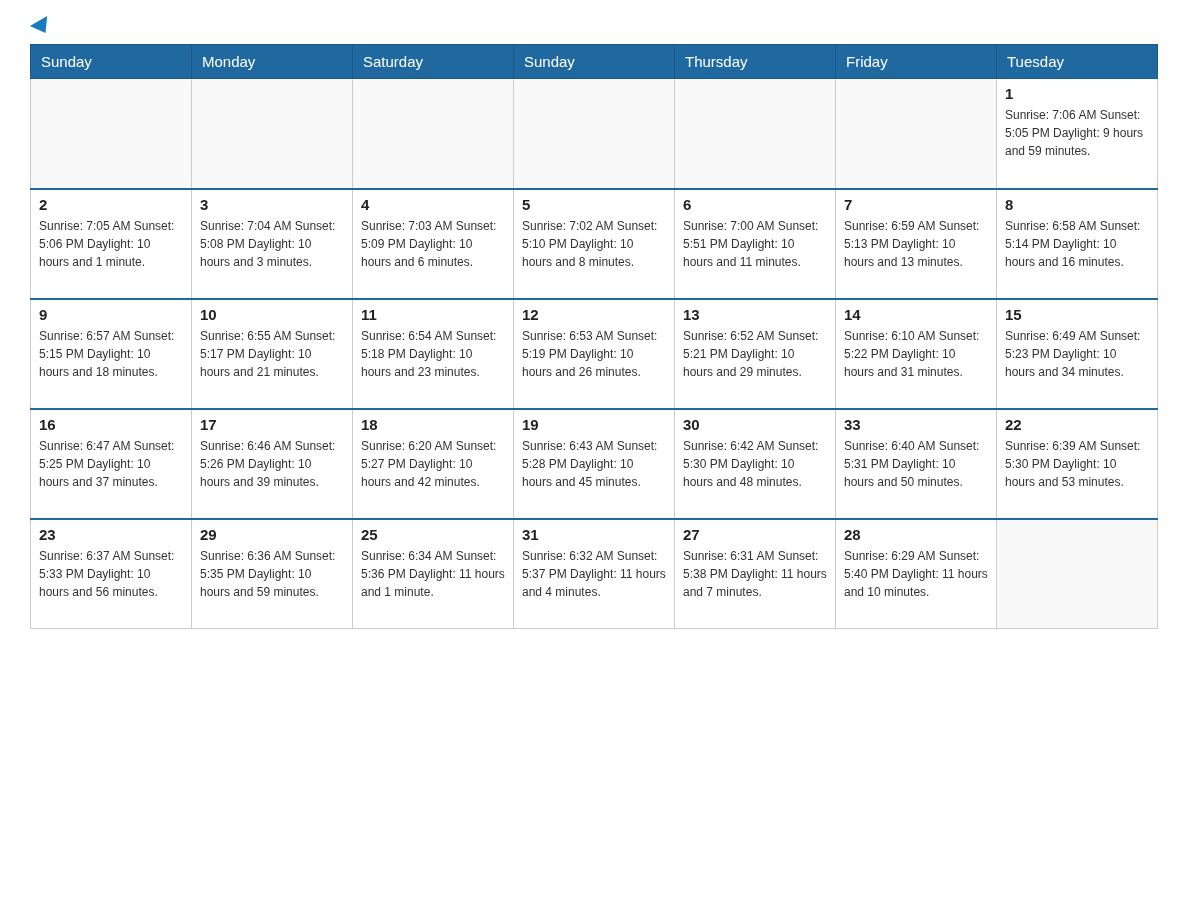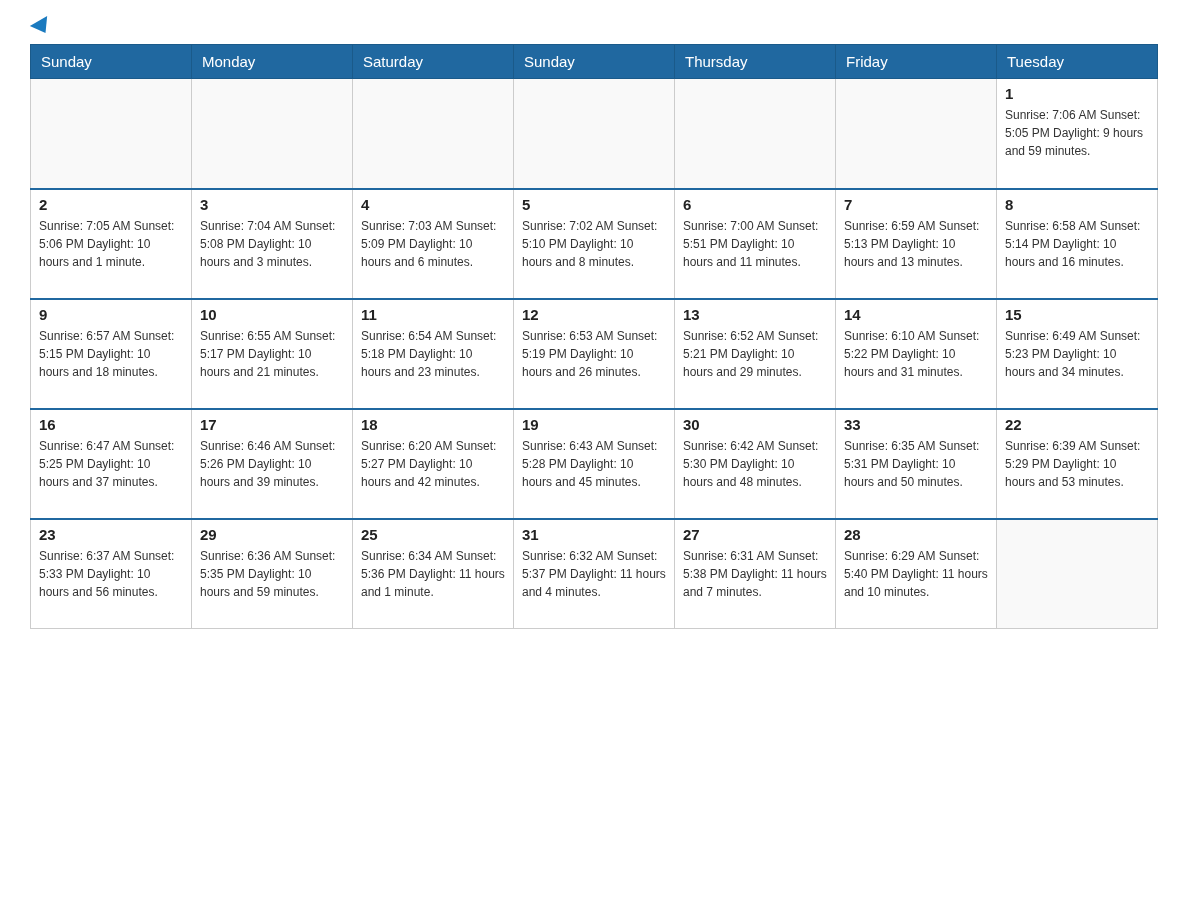--- a/index.html
+++ b/index.html
@@ -282,29 +282,29 @@
         </td>
         <td>
           <span class="day-number">30</span>
           <div class="day-info">Sunrise: 6:42 AM
 Sunset: 5:30 PM
 Daylight: 10 hours
 and 48 minutes.</div>
         </td>
         <td>
           <span class="day-number">33</span>
-          <div class="day-info">Sunrise: 6:35 AM
+          <div class="day-info">Sunrise: 6:40 AM
 Sunset: 5:31 PM
 Daylight: 10 hours
 and 50 minutes.</div>
         </td>
         <td>
           <span class="day-number">22</span>
           <div class="day-info">Sunrise: 6:39 AM
-Sunset: 5:29 PM
+Sunset: 5:30 PM
 Daylight: 10 hours
 and 53 minutes.</div>
         </td>
       </tr>
       <tr class="row-divider">
         <td>
           <span class="day-number">23</span>
           <div class="day-info">Sunrise: 6:37 AM
 Sunset: 5:33 PM
 Daylight: 10 hours

